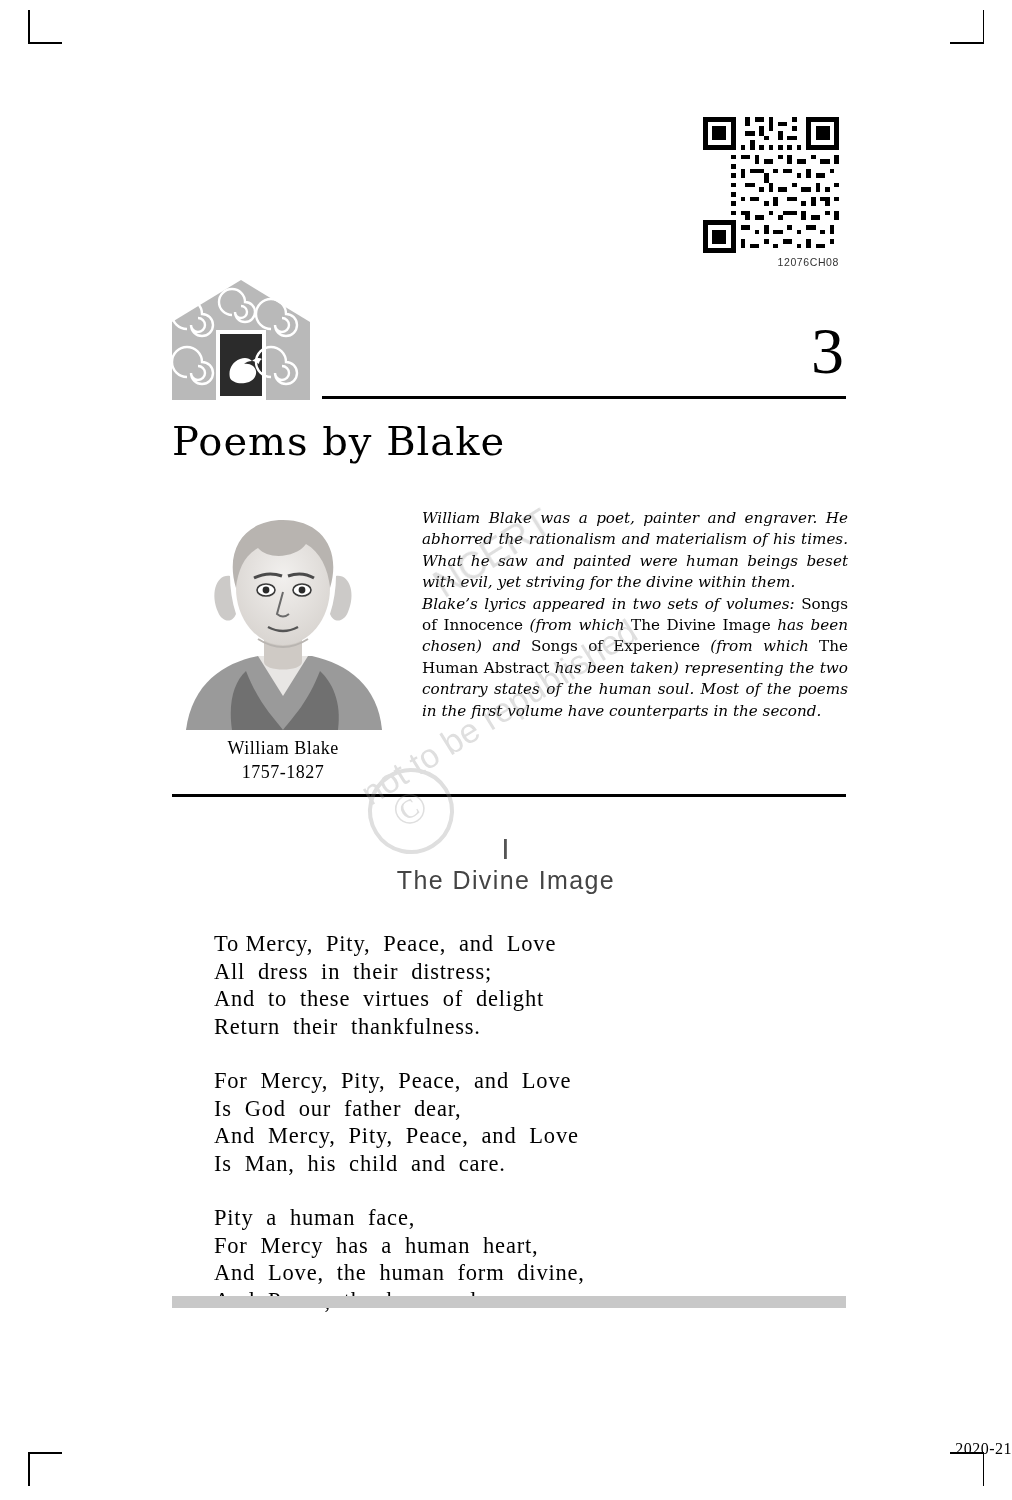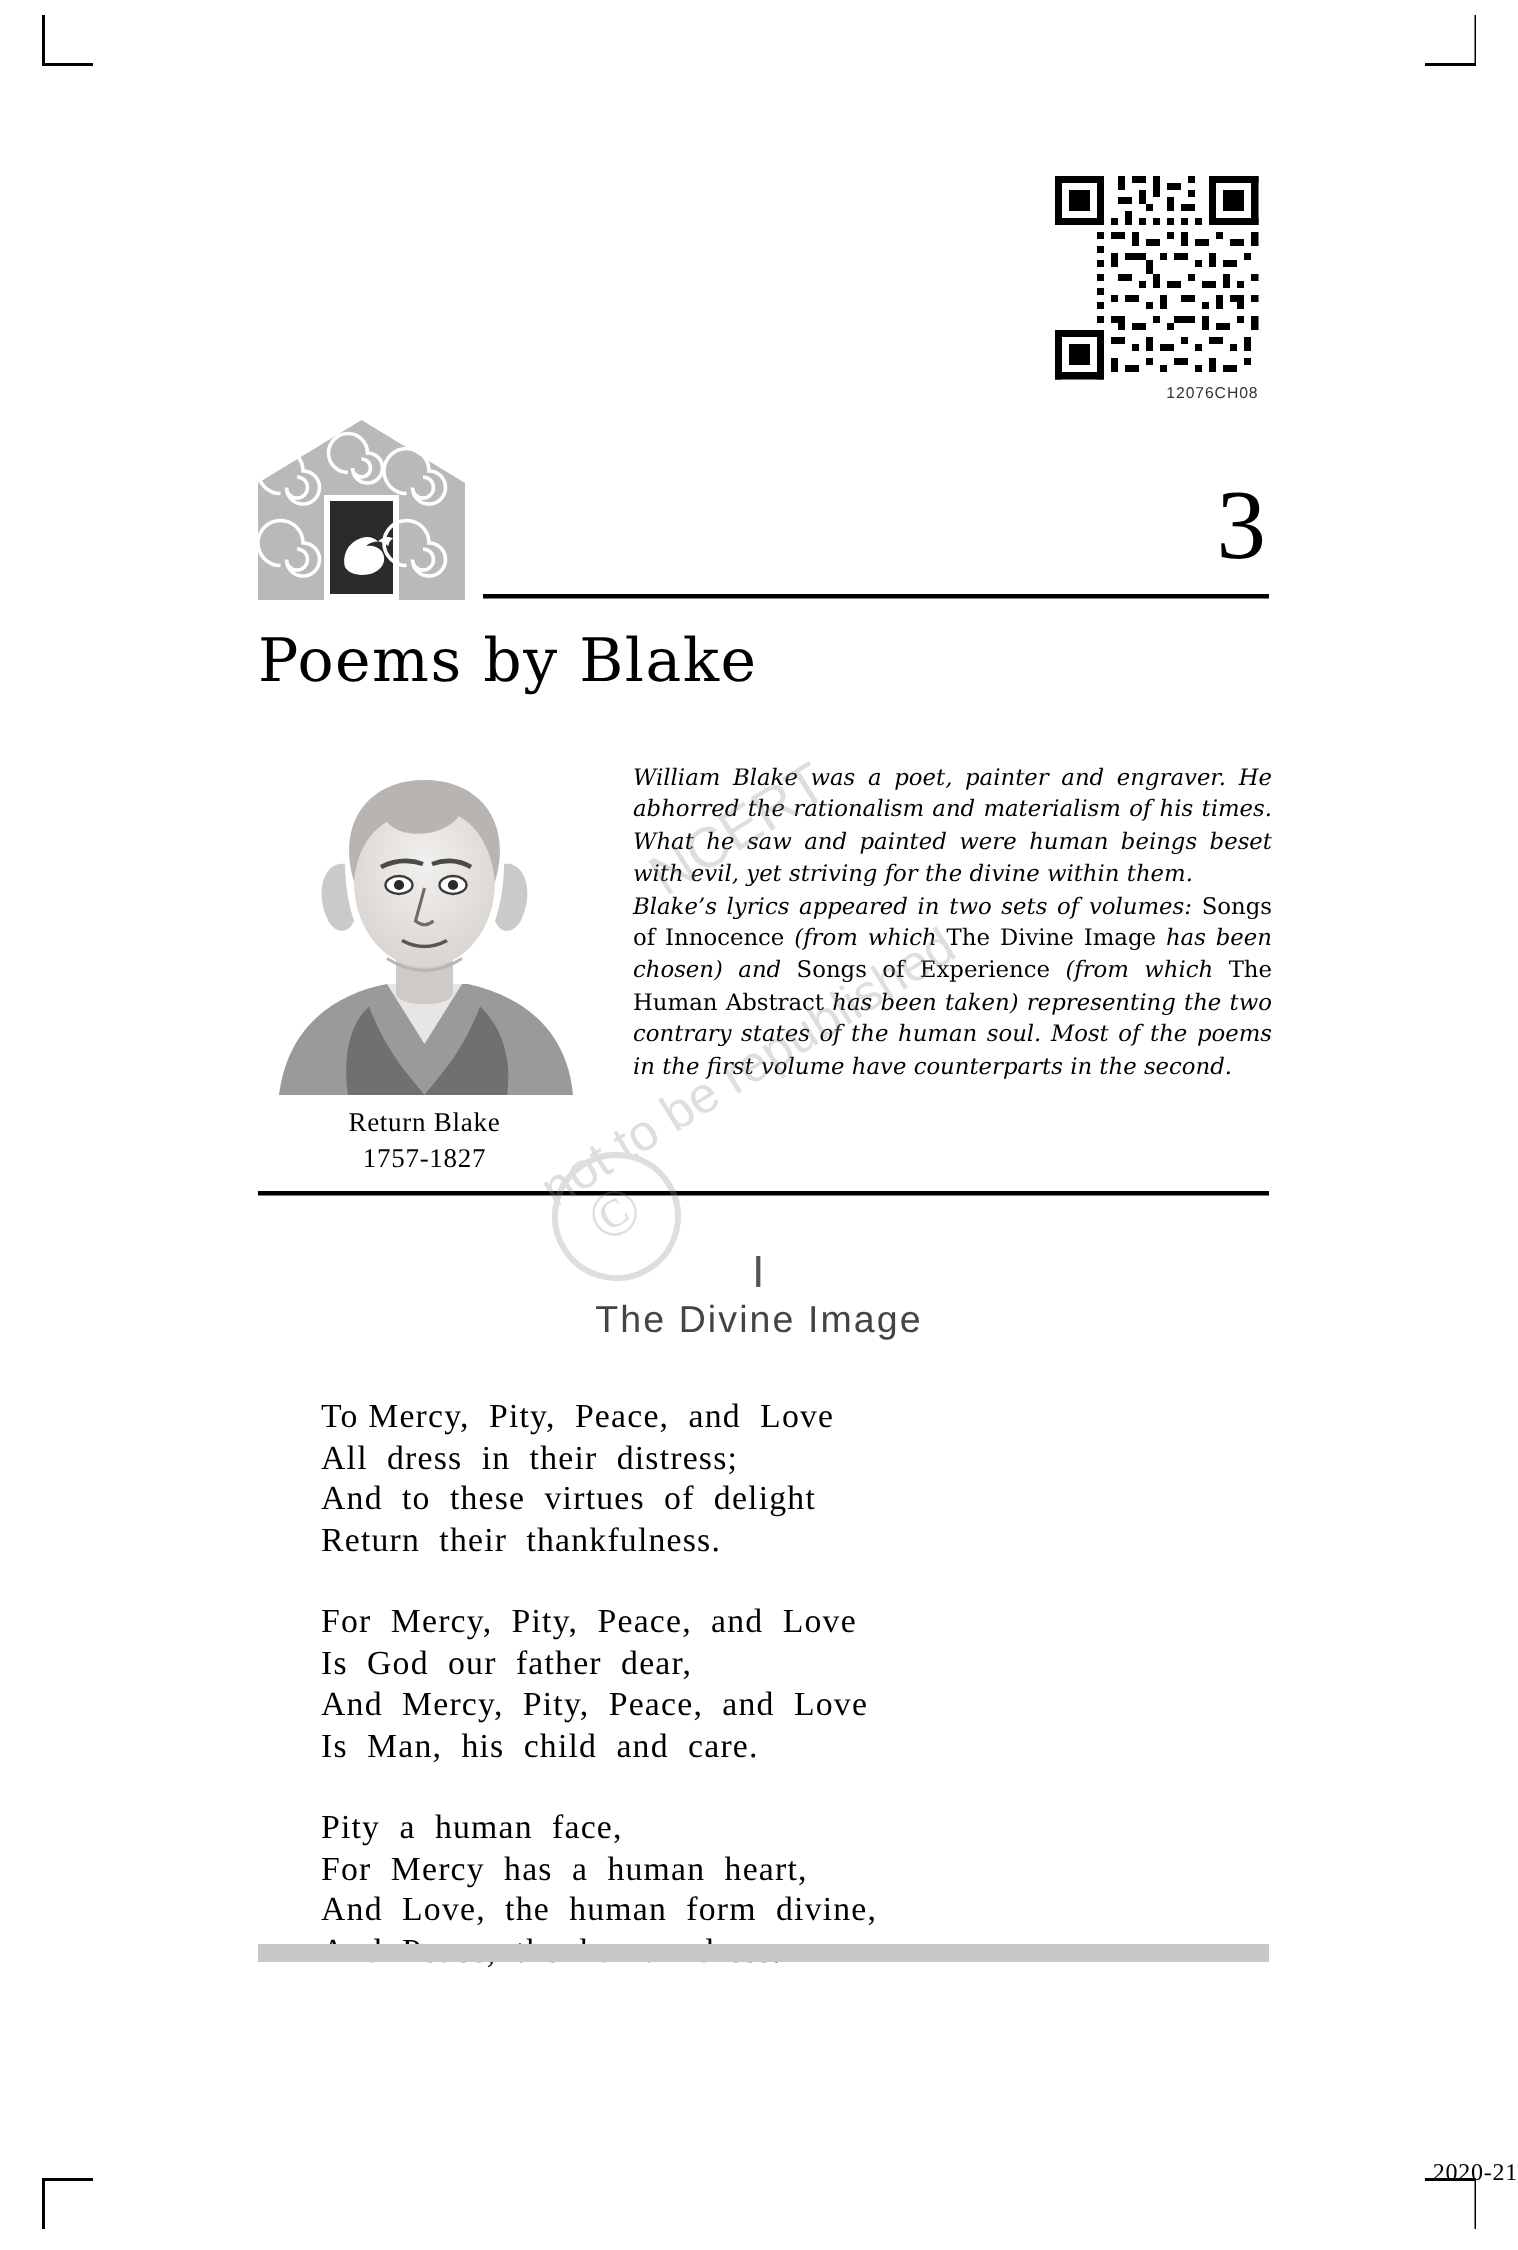--- a/index.html
+++ b/index.html
@@ -434,21 +434,21 @@
   <circle cx="94" cy="94" r="3.4" fill="#2a2a2a"></circle>
   <circle cx="130" cy="94" r="3.4" fill="#2a2a2a"></circle>
 
   <path d="M111 96 L105 118 q6 5 12 0" stroke="#6b6b6b" stroke-width="2" fill="none"></path>
 
   <path d="M96 131 q15 8 30 0" stroke="#555" stroke-width="2.4" fill="none"></path>
 
   <path d="M86 143 q25 16 50 0" stroke="#b9b5b1" stroke-width="2" fill="none"></path>
 </svg>
 <div class="portrait-caption">
-  <div>Return  Blake</div>
+  <div>William  Blake</div>
   <div>1757-1827</div>
 </div>
 
 <div class="intro">
   <p class="ital">William Blake was a poet, painter and engraver. He abhorred the rationalism and materialism of his times. What he saw and painted were human beings beset with evil, yet striving for the divine within them.</p>
   <p><span class="ital">Blake’s lyrics appeared in two sets of volumes: </span><span class="rom">Songs of Innocence </span><span class="ital">(from which </span><span class="rom">The Divine Image </span><span class="ital">has been chosen) and </span><span class="rom">Songs of Experience </span><span class="ital">(from which </span><span class="rom">The Human Abstract </span><span class="ital">has been taken) representing the two contrary states of the human soul. Most of the poems in the first volume have counterparts in the second.</span></p>
 </div>
 
 <div class="rule-main"></div>
 

